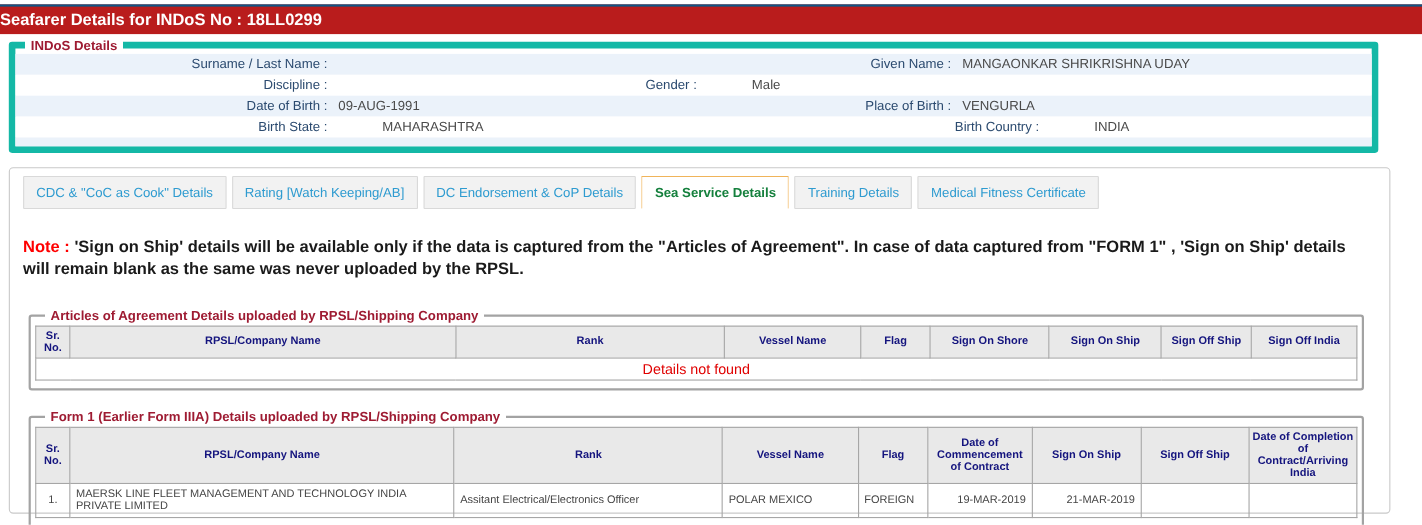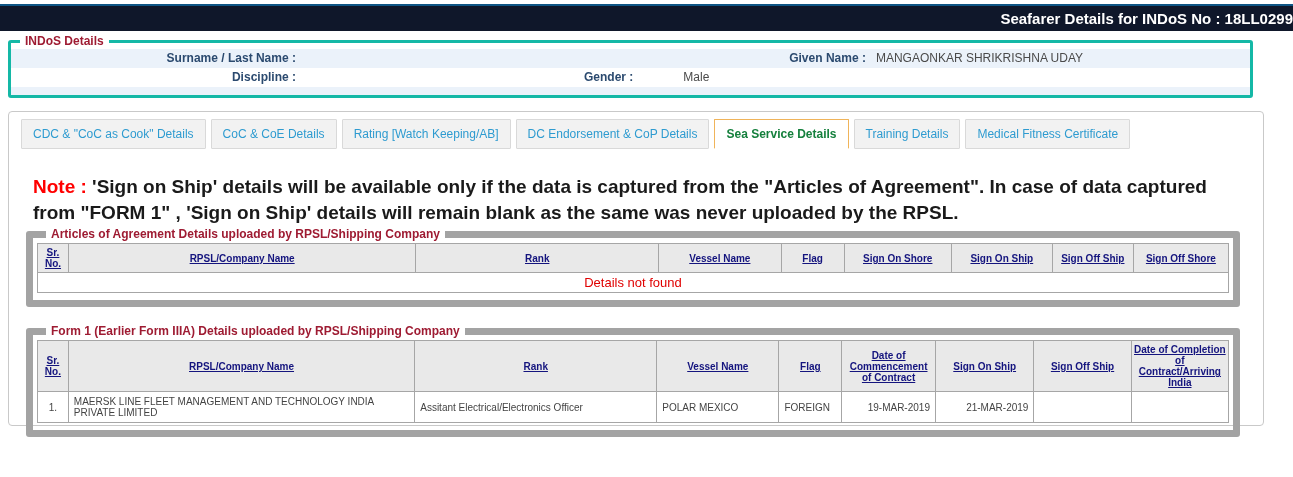--- a/index.html
+++ b/index.html
@@ -5,39 +5,39 @@
   * { box-sizing: border-box; }
   html,body { margin:0; padding:0; }
   body {
     width:1293px; height:477px; background:#ffffff; overflow:hidden;
     font-family:"Liberation Sans","DejaVu Sans",sans-serif;
   }
 
   
   .titlebar {
     margin-top:4px; height:27px; line-height:25px;
-    background:#0f172a; border-top:2px solid #0E5585;
-    color:#ffffff; font-weight:bold; font-size:15px; text-align:right;
+    background:#b91c1c; border-top:2px solid #0E5585;
+    color:#ffffff; font-weight:bold; font-size:15px; text-align:left;
   }
 
   
   fieldset.box {
-    border:3px solid #14b8a6; border-radius:3px;
+    border:6px solid #14b8a6; border-radius:3px;
     margin:3px 40px 0 8px; padding:1px 0 0 0;
   }
   fieldset.box > legend, fieldset.tblbox > legend {
     color:#9E1B32; font-weight:bold; font-size:12px;
     margin-left:9px; padding:0 5px;
   }
 
   
   .irow { display:flex; height:19px; line-height:19px; font-size:12px; }
   .irow.odd  { background:#EBF2FA; }
   .irow.even { background:#ffffff;gap:40px; }
-  .ilabel { width:23%; text-align:right; font-weight:bold; color:#2B4A6F; white-space:nowrap;padding-left:48px; }
+  .ilabel { width:23%; text-align:right; font-weight:normal; color:#2B4A6F; white-space:nowrap;padding-left:48px; }
   .ilabel.l2 { width:24%; }
   .ivalue { padding-left:10px; color:#4A4A4A; white-space:nowrap; }
   .ivalue.v1 { width:22%; }
   .ivalue.v2 { flex:1; }
   #indos-rows::after { content:""; display:block; height:8px; background:#EBF2FA; }
 
   
   .panel {
     margin:13px 29px 0 8px; height:315px;
     border:1px solid #C9C9C9; border-radius:4px; background:#fff;
@@ -48,36 +48,36 @@
     color:#2E9BD0; font-size:12px; height:30px; line-height:28px;
     padding:0 11px; white-space:nowrap; cursor:pointer;
   }
   .tab.active {
     background:#ffffff; border:1px solid #F0B45A; border-bottom-color:#ffffff;
     color:#15803d; font-weight:bold;
   }
 
   
   .note {
-    margin:25px 16px 0 24px; font-size:19px; font-weight:bold;
+    margin:25px 16px 0 12px; font-size:15px; font-weight:bold;
     color:#1A1A1A; line-height:1.35;
   }
   .note .note-prefix { color:#FF0000; }
 
   
   fieldset.tblbox {
-    border:7px solid #a3a3a3; border-radius:3px;
-    margin:2px 23px 0 17px; padding:2px 4px 7px 4px;
+    border:2px solid #a3a3a3; border-radius:3px;
+    margin:24px 23px 0 17px; padding:2px 4px 7px 4px;
   }
   fieldset.tblbox.second { margin-top:17px; }
   table.dtable { width:100%; border-collapse:collapse; table-layout:fixed; }
   .dtable th, .dtable td { border:1px solid #A6A6A6; }
   .dtable th {
     background:#E9E9E9; color:#14147E; font-weight:bold;
-    font-size:10px; text-align:center; vertical-align:middle; padding:3px 2px;text-decoration:underline;
+    font-size:10px; text-align:center; vertical-align:middle; padding:3px 2px;
   }
   .dtable td {
     font-size:10px; font-weight:normal; color:#444444;
     vertical-align:middle; padding:4px 5px;
   }
   .dtable td:empty::after { content:"\00a0"; }
   .dtable td.empty-msg {
     color:#E00000; font-size:13px; text-align:center; padding:2px;
   }
 
@@ -123,28 +123,39 @@
         <span class="ilabel">Surname / Last Name :</span>
         <span class="ivalue v1"></span>
         <span class="ilabel l2">Given Name :</span>
         <span class="ivalue v2">MANGAONKAR SHRIKRISHNA UDAY</span>
       </div>
       <div class="irow even">
         <span class="ilabel">Discipline :</span>
         <span class="ilabel l2">Gender :</span>
         <span class="ivalue v2">Male</span>
       </div>
+      <div class="irow odd">
+        <span class="ilabel">Date of Birth :</span>
+        <span class="ivalue v1">09-AUG-1991</span>
+        <span class="ilabel l2">Place of Birth :</span>
+        <span class="ivalue v2">VENGURLA</span>
+      </div>
+      <div class="irow even">
+        <span class="ilabel">Birth State :</span>
+        <span class="ivalue v1">MAHARASHTRA</span>
+        <span class="ilabel l2">Birth Country :</span>
+        <span class="ivalue v2">INDIA</span>
+      </div>
     </div>
 </fieldset>
 
 <div class="panel">
 
   <div class="tabs" id="tabs">
       <div class="tab">CDC &amp; "CoC as Cook" Details</div>
-      <div class="tab">CoC &amp; CoE Details</div>
       <div class="tab">Rating [Watch Keeping/AB]</div>
       <div class="tab">DC Endorsement &amp; CoP Details</div>
       <div class="tab active">Sea Service Details</div>
       <div class="tab">Training Details</div>
       <div class="tab">Medical Fitness Certificate</div>
     </div>
 
   <p class="note"><span class="note-prefix">Note :</span> <span>'Sign on Ship' details will be available only if the data is captured from the "Articles of Agreement". In case of data captured from "FORM 1" , 'Sign on Ship' details will remain blank as the same was never uploaded by the RPSL.</span></p>
 
   <fieldset class="tblbox">
@@ -153,21 +164,21 @@
         <thead>
           <tr>
             <th>Sr. No.</th>
             <th>RPSL/Company Name</th>
             <th>Rank</th>
             <th>Vessel Name</th>
             <th>Flag</th>
             <th>Sign On Shore</th>
             <th>Sign On Ship</th>
             <th>Sign Off Ship</th>
-            <th>Sign Off Shore</th>
+            <th>Sign Off India</th>
           </tr>
         </thead>
         <tbody>
           <tr>
             <td class="empty-msg" colspan="9">Details not found</td>
           </tr>
         </tbody>
       </table>
   </fieldset>
 

